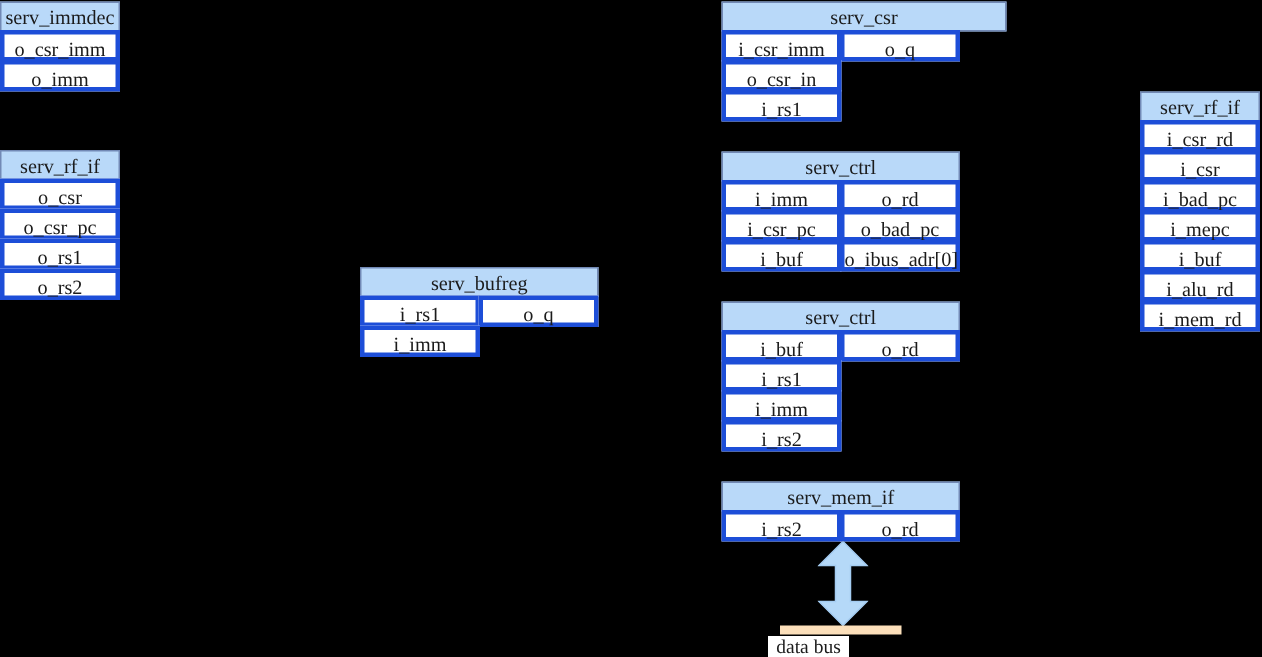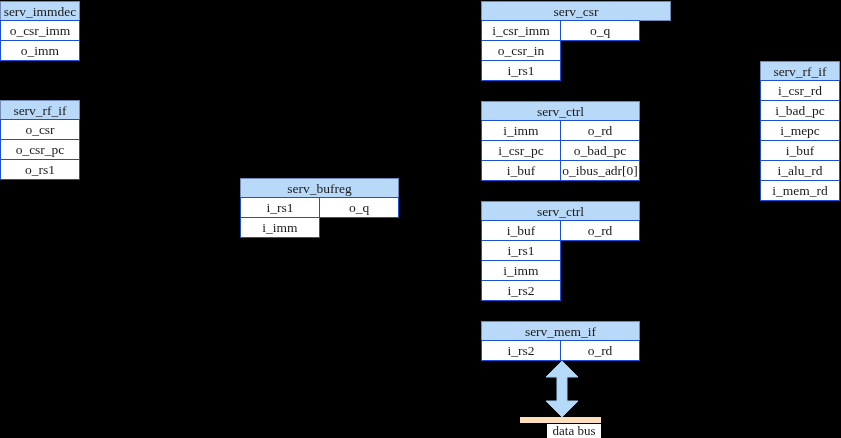--- a/index.html
+++ b/index.html
@@ -11,31 +11,31 @@
   }
   .module{position:absolute;}
   .mod-header{
     height:20px;line-height:19px;background:#b9d9f9;
     border:1px solid #7289b5;box-sizing:border-box;
     text-align:center;white-space:nowrap;overflow:visible;
   }
   .mod-row{display:flex;margin-top:-1px;}
   .mod-cell{
     width:80px;height:21px;line-height:20px;background:#ffffff;
-    border:1px solid #1d4ed8;box-sizing:border-box;
+    border:3px solid #1d4ed8;box-sizing:border-box;
     text-align:center;white-space:nowrap;overflow:visible;
   }
   .mod-cell + .mod-cell{margin-left:-1px;text-align:center;}
   .bus-arrow{position:absolute;left:545px;top:361px;}
   .bus-bar{
     position:absolute;left:520px;top:417px;width:81px;height:6px;
     background:#fbdfba;
   }
   .bus-label{
-    position:absolute;left:547px;top:424px;width:54px;height:14px;
+    position:absolute;left:512px;top:424px;width:54px;height:14px;
     background:#ffffff;line-height:14px;text-align:center;
     font-size:13px;color:#1b1b1b;white-space:nowrap;
   }
 </style>
 </head>
 <body>
 
 <div class="canvas">
 
   <div class="module" style="left:0px;top:1px;">
@@ -51,20 +51,23 @@
   <div class="module" style="left:0px;top:100px;">
       <div class="mod-header" style="width: 80px;">serv_rf_if</div>
       <div class="mod-row">
         <div class="mod-cell">o_csr</div>
       </div>
       <div class="mod-row">
         <div class="mod-cell">o_csr_pc</div>
       </div>
       <div class="mod-row">
         <div class="mod-cell">o_rs1</div>
+      </div>
+      <div class="mod-row">
+        <div class="mod-cell">o_rs2</div>
       </div>
     </div>
 
   <div class="module" style="left:240px;top:178px;">
       <div class="mod-header" style="width: 159px;">serv_bufreg</div>
       <div class="mod-row">
         <div class="mod-cell">i_rs1</div>
         <div class="mod-cell">o_q</div>
       </div>
       <div class="mod-row">
@@ -118,20 +121,23 @@
         <div class="mod-cell">i_rs2</div>
       </div>
     </div>
 
   <div class="module" style="left:760px;top:61px;">
       <div class="mod-header" style="width: 80px;">serv_rf_if</div>
       <div class="mod-row">
         <div class="mod-cell">i_csr_rd</div>
       </div>
       <div class="mod-row">
+        <div class="mod-cell">i_csr</div>
+      </div>
+      <div class="mod-row">
         <div class="mod-cell">i_bad_pc</div>
       </div>
       <div class="mod-row">
         <div class="mod-cell">i_mepc</div>
       </div>
       <div class="mod-row">
         <div class="mod-cell">i_buf</div>
       </div>
       <div class="mod-row">
         <div class="mod-cell">i_alu_rd</div>

